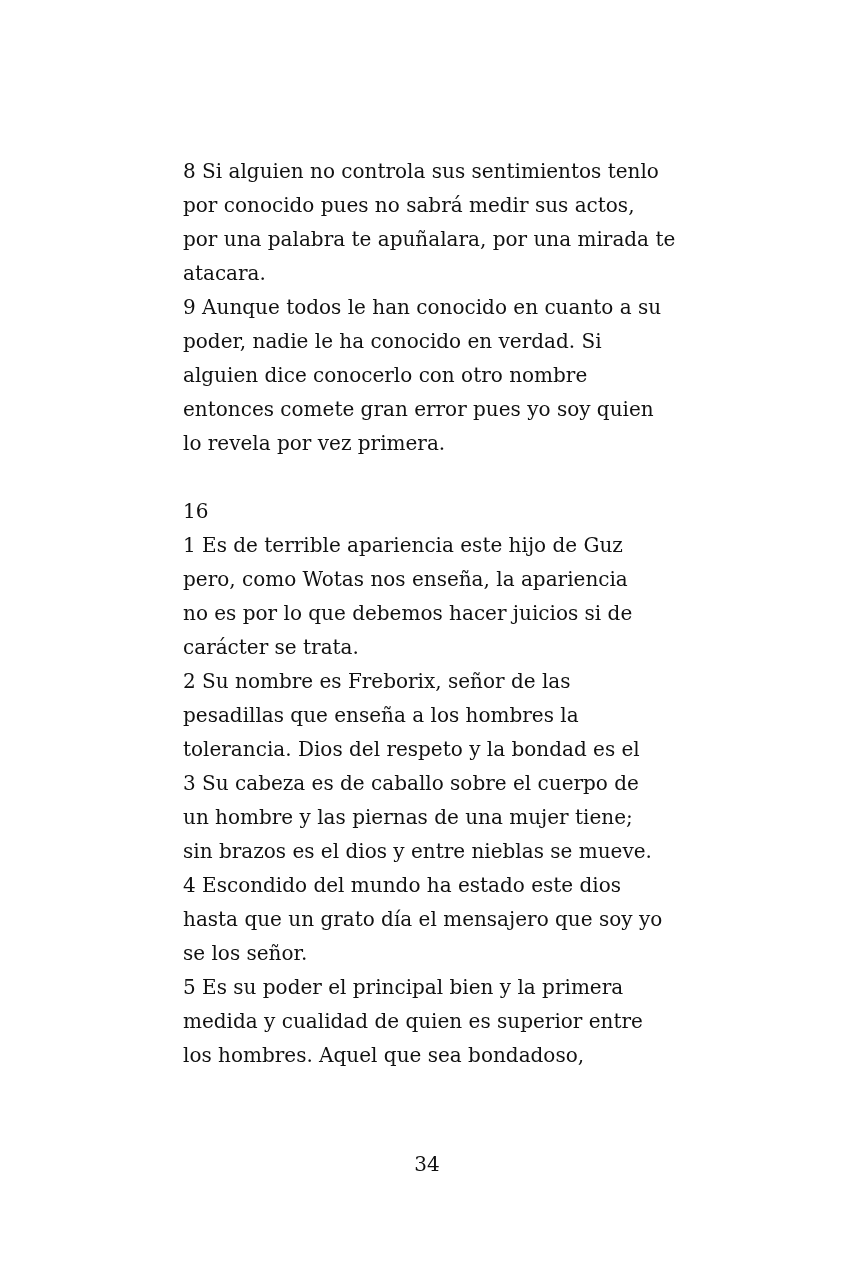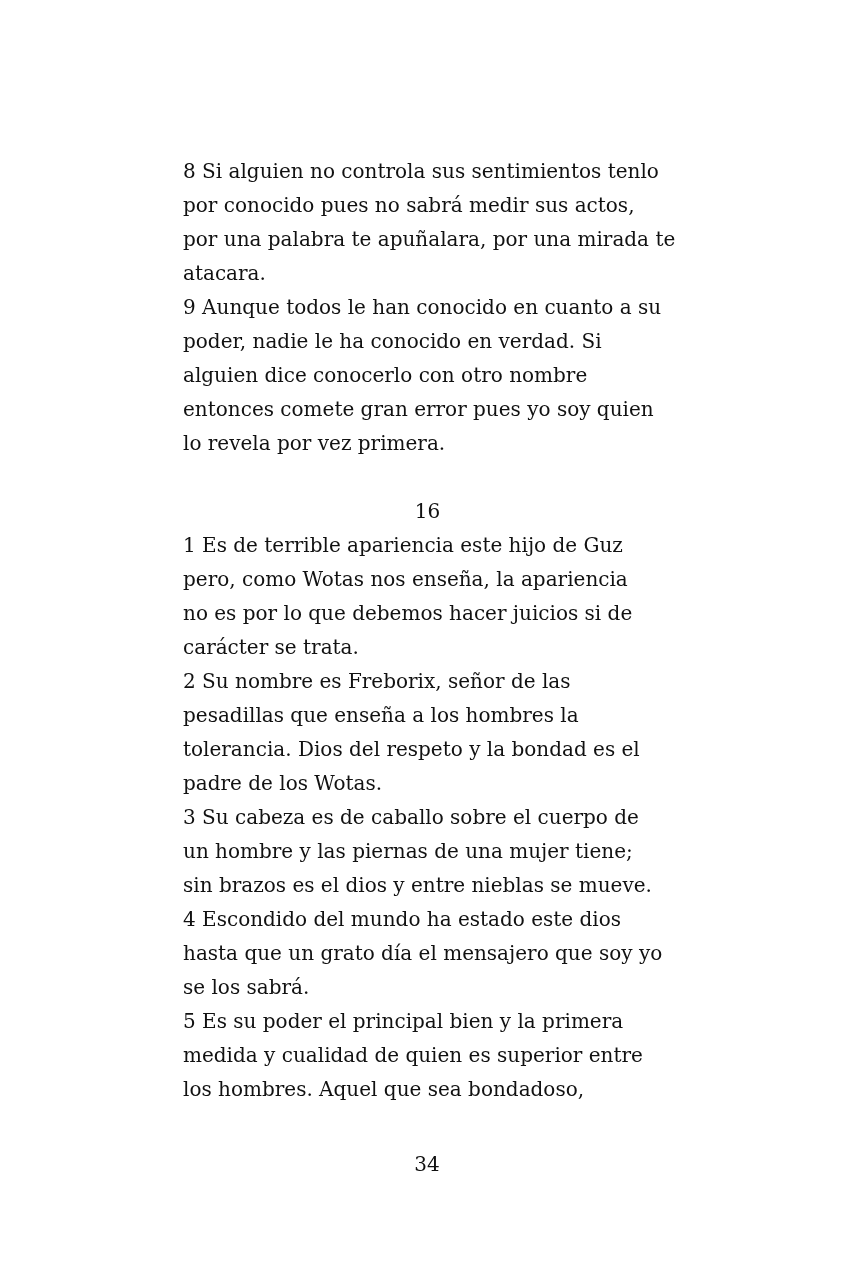--- a/index.html
+++ b/index.html
@@ -27,21 +27,21 @@
     top: 154px;
     width: 489px;
     font-size: 20px;
     line-height: 34px;
   }
   .verse-line {
     white-space: nowrap;
     height: 34px;
   }
   .chapter-heading {
-    text-align: center;
+    text-align: left;
     height: 34px;
   }
   .section-spacer {
     height: 34px;
   }
   .page-number {
     position: absolute;
     top: 1147px;
     left: 0;
     width: 854px;
@@ -73,31 +73,30 @@
       <div class="verse-paragraph">
         <div class="verse-line">1 Es de terrible apariencia este hijo de Guz</div>
         <div class="verse-line">pero, como Wotas nos enseña, la apariencia</div>
         <div class="verse-line">no es por lo que debemos hacer juicios si de</div>
         <div class="verse-line">carácter se trata.</div>
       </div>
       <div class="verse-paragraph">
         <div class="verse-line">2 Su nombre es Freborix, señor de las</div>
         <div class="verse-line">pesadillas que enseña a los hombres la</div>
         <div class="verse-line">tolerancia. Dios del respeto y la bondad es el</div>
-        <div class="verse-line">padre de los Wotas.</div>
       </div>
       <div class="verse-paragraph">
         <div class="verse-line">3 Su cabeza es de caballo sobre el cuerpo de</div>
         <div class="verse-line">un hombre y las piernas de una mujer tiene;</div>
         <div class="verse-line">sin brazos es el dios y entre nieblas se mueve.</div>
       </div>
       <div class="verse-paragraph">
         <div class="verse-line">4 Escondido del mundo ha estado este dios</div>
         <div class="verse-line">hasta que un grato día el mensajero que soy yo</div>
-        <div class="verse-line">se los sabrá.</div>
+        <div class="verse-line">se los señor.</div>
       </div>
       <div class="verse-paragraph">
         <div class="verse-line">5 Es su poder el principal bien y la primera</div>
         <div class="verse-line">medida y cualidad de quien es superior entre</div>
         <div class="verse-line">los hombres. Aquel que sea bondadoso,</div>
       </div>
     </main>
   <div class="page-number">34</div>
 </div>
 

